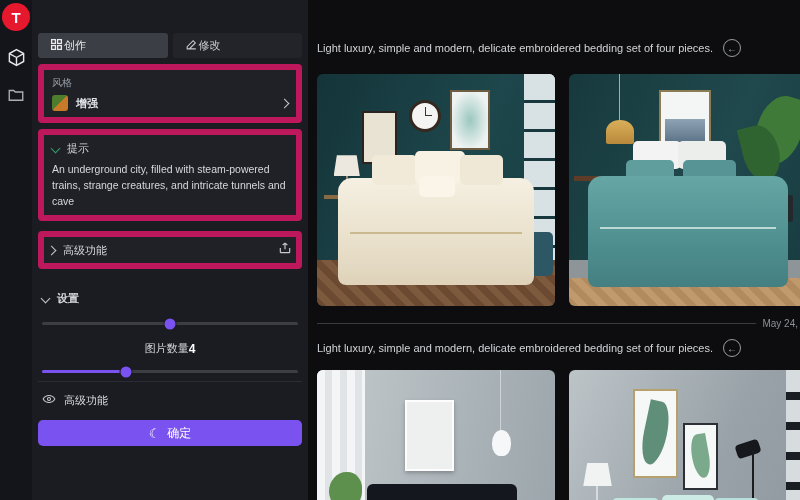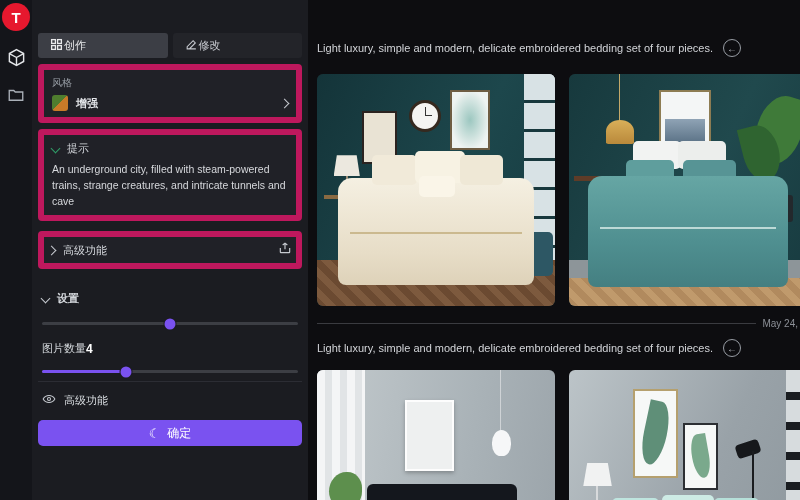--- a/index.html
+++ b/index.html
@@ -41,21 +41,21 @@
   .plain-row{margin-top:10px;padding:4px 4px;}
   .settings-head{margin-top:20px;padding:2px 4px;font-weight:bold;}
   .aspect-row{margin-top:12px;display:flex;align-items:center;padding:0 4px;}
   .ar-land{width:18px;height:13px;border:1.5px solid #8f949c;border-radius:2px;}
   .ar-port{width:13px;height:18px;border:1.5px solid #8f949c;border-radius:2px;}
   .ar-val{flex:1;text-align:center;font-size:12px;font-weight:bold;color:#f2f3f5;}
   .slider{position:relative;height:3px;background:#3c3e44;border-radius:2px;margin:14px 4px 0 4px;}
   .slider .fill{position:absolute;left:0;top:0;height:3px;background:#7a52f0;border-radius:2px;}
   .slider .knob{position:absolute;top:50%;width:11px;height:11px;border-radius:50%;
                 background:#7a52f0;transform:translate(-50%,-50%);box-shadow:0 0 0 1px #1b1c21;}
-  .count-row{margin-top:16px;display:flex;align-items:center;justify-content:flex-start;padding:0 4px;}
+  .count-row{margin-top:16px;display:flex;align-items:center;justify-content:center;padding:0 4px;}
   .count-lbl{font-size:11px;color:#d6dade;}
   .count-val{font-size:12px;font-weight:bold;color:#ffffff;}
   .adv-row{margin-top:8px;border-top:1px solid #2c2d34;padding:10px 4px 0 4px;color:#d6dade;font-size:11px;}
   .confirm{margin-top:12px;height:26px;border-radius:5px;background:#7a52f0;color:#fff;
            font-size:12px;display:flex;align-items:center;justify-content:center;gap:7px;cursor:pointer;}
   .moon{font-size:13px;line-height:1;}
   
   .main{position:absolute;left:308px;top:0;width:492px;height:500px;overflow:hidden;
         box-sizing:border-box;padding:38px 0 0 9px;background:#0d0d10;}
   .gtitle{display:flex;align-items:center;gap:10px;height:20px;font-size:11px;color:#d2d4d8;}

